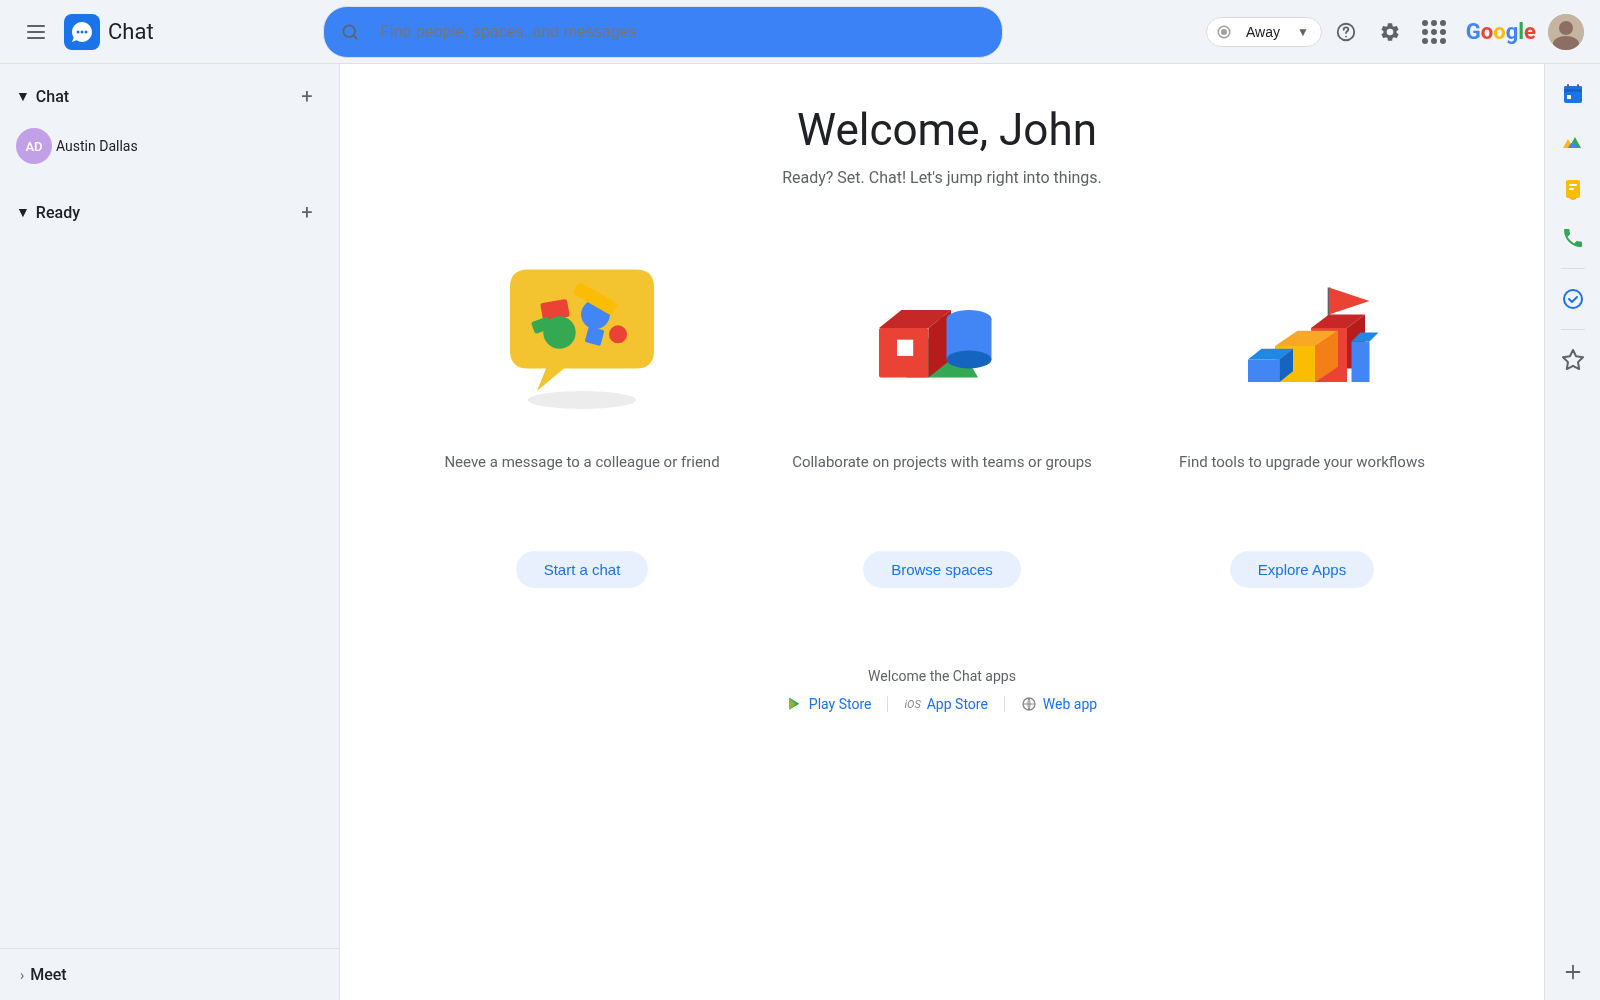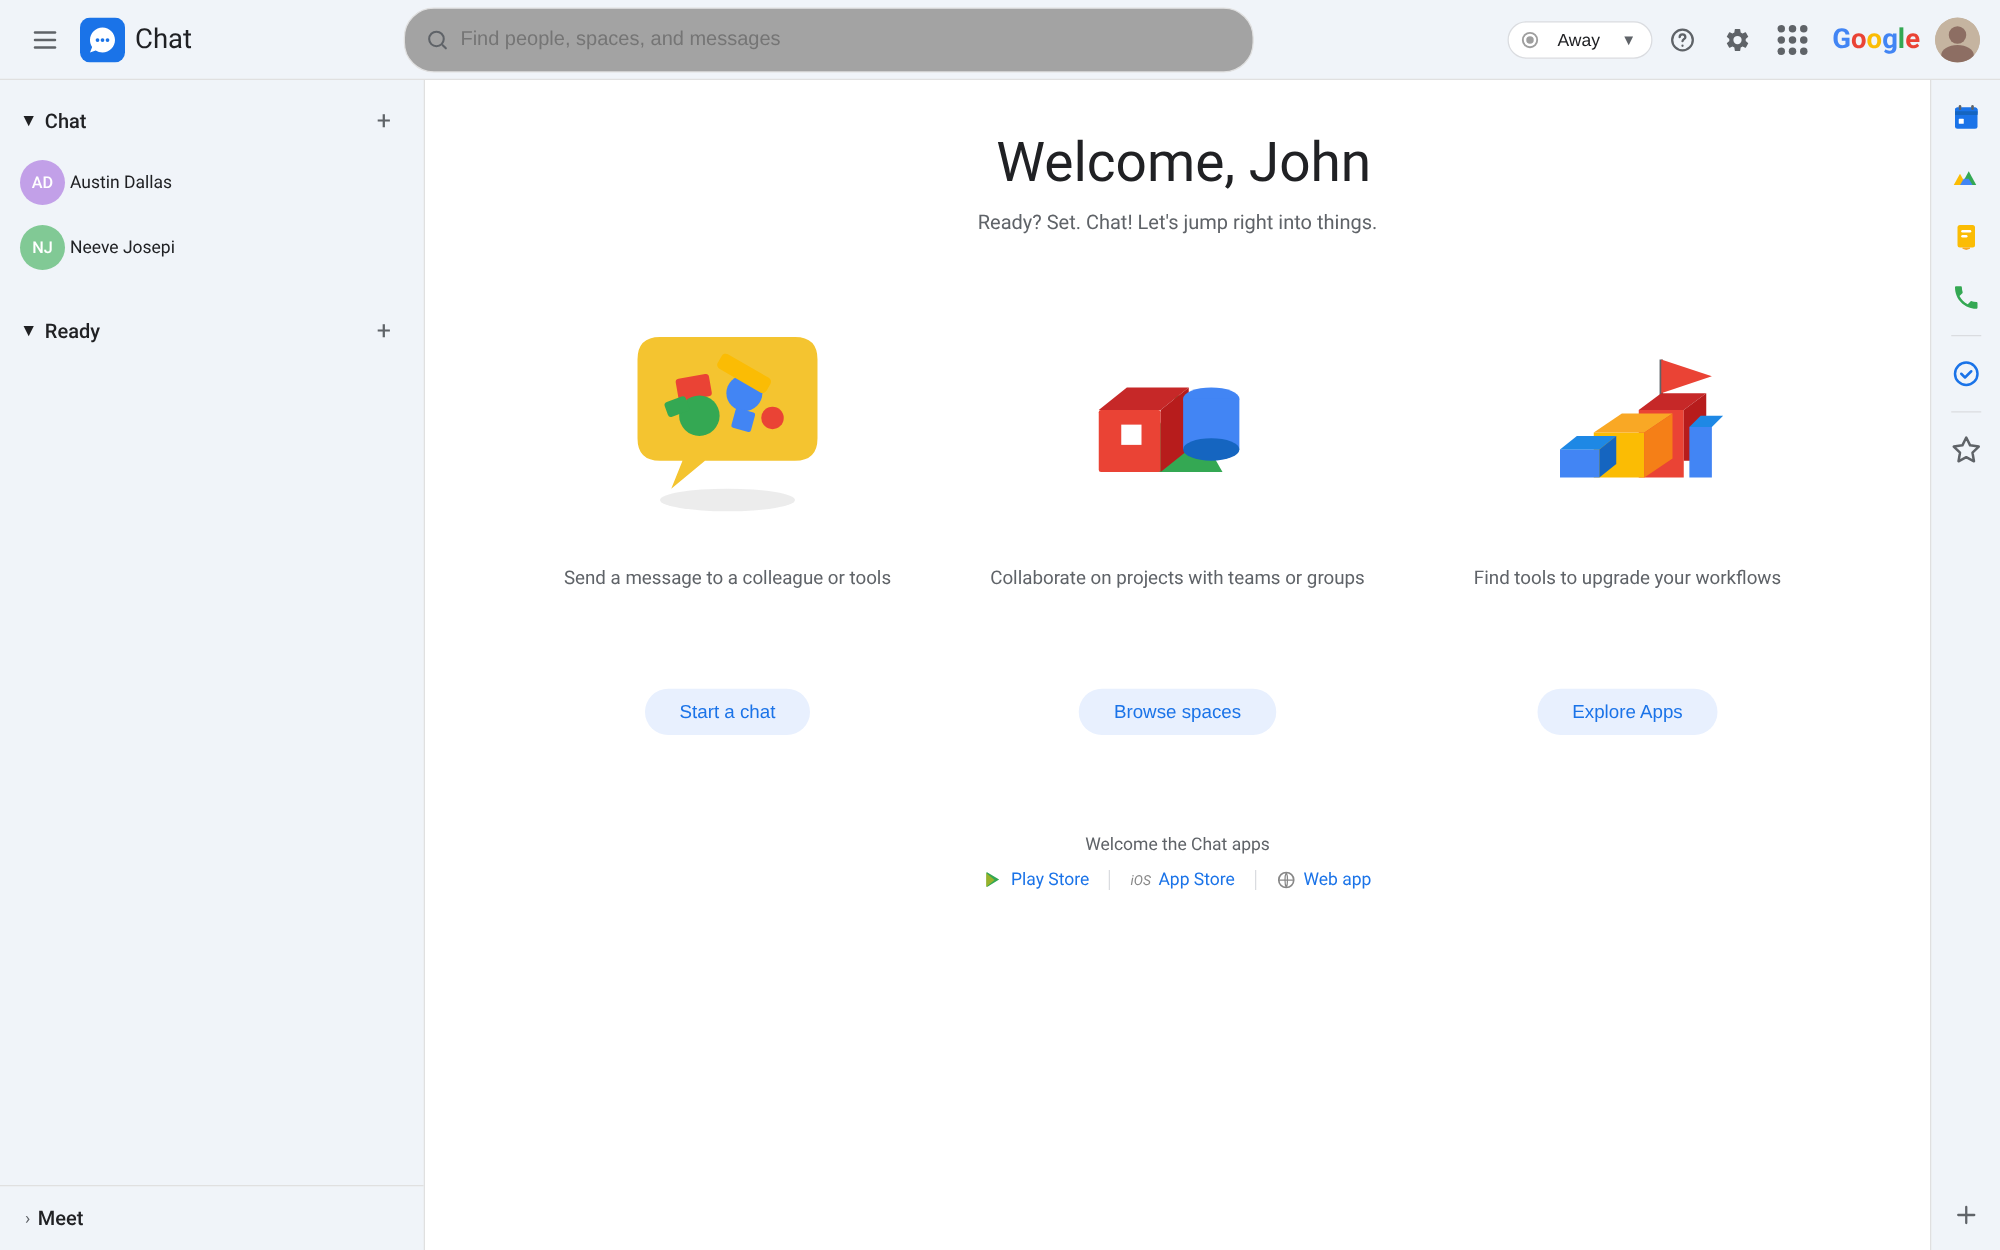--- a/index.html
+++ b/index.html
@@ -10,22 +10,22 @@
       display: flex; align-items: center; background: #f0f4f9; padding: 0 16px;
       height: 64px; gap: 12px; flex-shrink: 0; border-bottom: 1px solid #e0e0e0;
     }
     .header-left { display: flex; align-items: center; gap: 8px; min-width: 200px; }
     .hamburger-icon { cursor: pointer; padding: 8px; border-radius: 50%; display: flex; flex-direction: column; gap: 4px; }
     .hamburger-icon span { display: block; width: 18px; height: 2px; background: #5f6368; border-radius: 2px; }
     .app-logo { width: 36px; height: 36px; }
     .app-title { font-size: 22px; color: #202124; font-weight: 400; }
     .search-bar {
       flex: 1; max-width: 680px; margin: 0 auto;
-      background: #a3a3a3; border-radius: 24px; display: flex; align-items: center;
-      padding: 0 16px; height: 52px; gap: 8px; border: 1px solid #e0e0e0;
+      background: #3b82f6; border-radius: 24px; display: flex; align-items: center;
+      padding: 0 16px; height: 52px; gap: 20px; border: 1px solid #e0e0e0;
     }
     .search-bar input { flex: 1; border: none; outline: none; font-size: 16px; color: #202124; background: transparent; }
     .header-right { display: flex; align-items: center; gap: 4px; margin-left: auto; }
     .status-btn {
       display: flex; align-items: center; gap: 17px; border: 1px solid #dadce0;
       border-radius: 20px; padding: 6px 12px; cursor: pointer; background: #fff; font-size: 14px; color: #202124;
     }
     .status-dot { width: 10px; height: 10px; border-radius: 50%; background: #9e9e9e; border: 2px solid #fff; box-shadow: 0 0 0 1.5px #9e9e9e; }
     .icon-btn { width: 40px; height: 40px; border-radius: 50%; display: flex; align-items: center; justify-content: center; cursor: pointer; color: #5f6368; font-size: 20px; border: none; background: transparent; }
     .google-logo { font-size: 22px; font-weight: 700; margin: 0 8px; }
@@ -193,26 +193,20 @@
       </div>
 
       <div class="contact-item">
         <div class="contact-avatar" style="background:#c2a0e8;display:flex;align-items:center;justify-content:center;color:white;font-size:13px;font-weight:500;width:36px;height:36px;border-radius:50%;flex-shrink:0;">
           AD
         </div>
         <span class="contact-name">Austin Dallas</span>
       </div>
 
 
-      <div class="contact-item">
-        <div class="contact-avatar" style="background:#81c995;display:flex;align-items:center;justify-content:center;color:white;font-size:13px;font-weight:500;width:36px;height:36px;border-radius:50%;flex-shrink:0;">
-          NJ
-        </div>
-        <span class="contact-name">Neeve Josepi</span>
-      </div>
     </div>
 
     <div class="sidebar-section">
       <div class="sidebar-section-header">
         <div class="section-title">
           <span style="font-size:14px;">▼</span>
           <span>Ready</span>
         </div>
         <div class="add-btn">+</div>
       </div>
@@ -250,21 +244,21 @@
 
             <rect x="105" y="75" width="18" height="18" rx="2" fill="#4285f4" transform="rotate(15 114 84)"></rect>
 
             <rect x="90" y="35" width="50" height="15" rx="4" fill="#fbbc04" transform="rotate(30 115 42)"></rect>
 
             <circle cx="140" cy="82" r="10" fill="#ea4335"></circle>
 
             <rect x="45" y="65" width="20" height="14" rx="3" fill="#34a853" transform="rotate(-20 55 72)"></rect>
           </svg>
         </div>
-        <p class="card-description">Send a message to a colleague or tools</p>
+        <p class="card-description">Neeve a message to a colleague or friend</p>
         <button class="card-btn">Start a chat</button>
       </div>
 
       <div class="card">
         <div class="card-illustration">
           <svg class="spaces-img" viewBox="0 0 200 170" fill="none" xmlns="http://www.w3.org/2000/svg">
 
             <polygon points="60,130 140,130 100,60" fill="#34a853"></polygon>
 
             <rect x="30" y="75" width="55" height="55" rx="2" fill="#ea4335"></rect>

